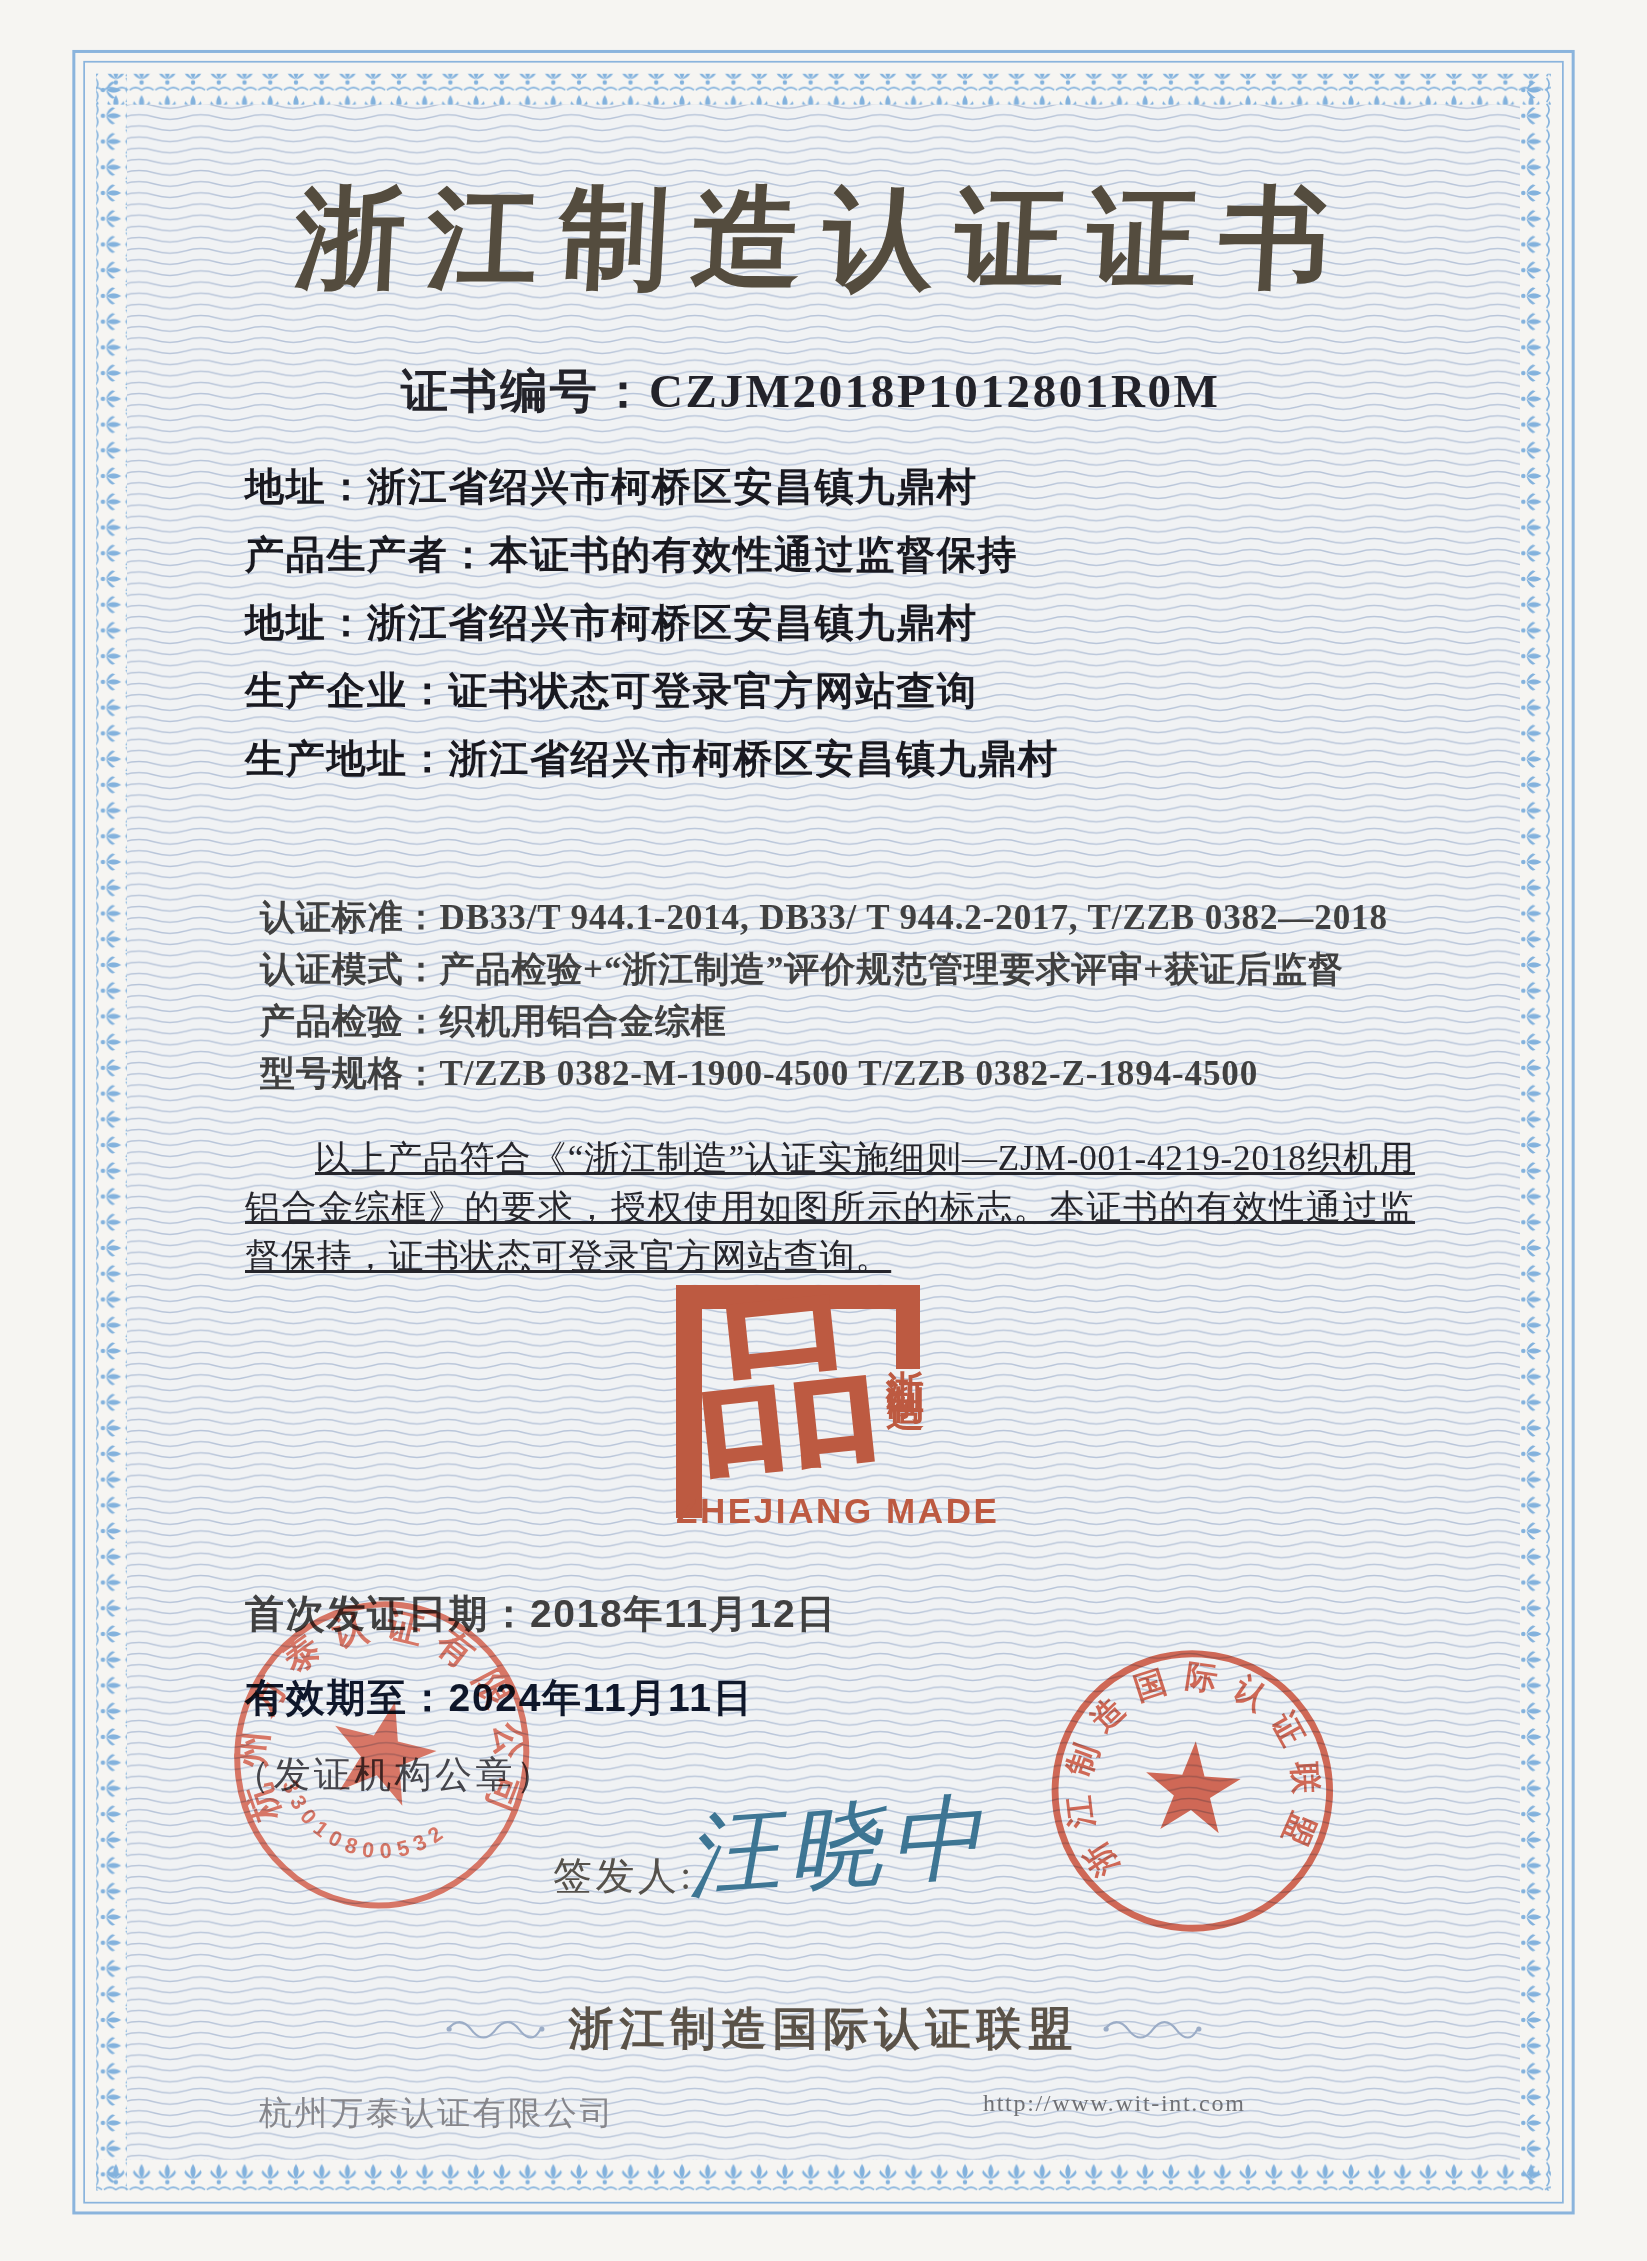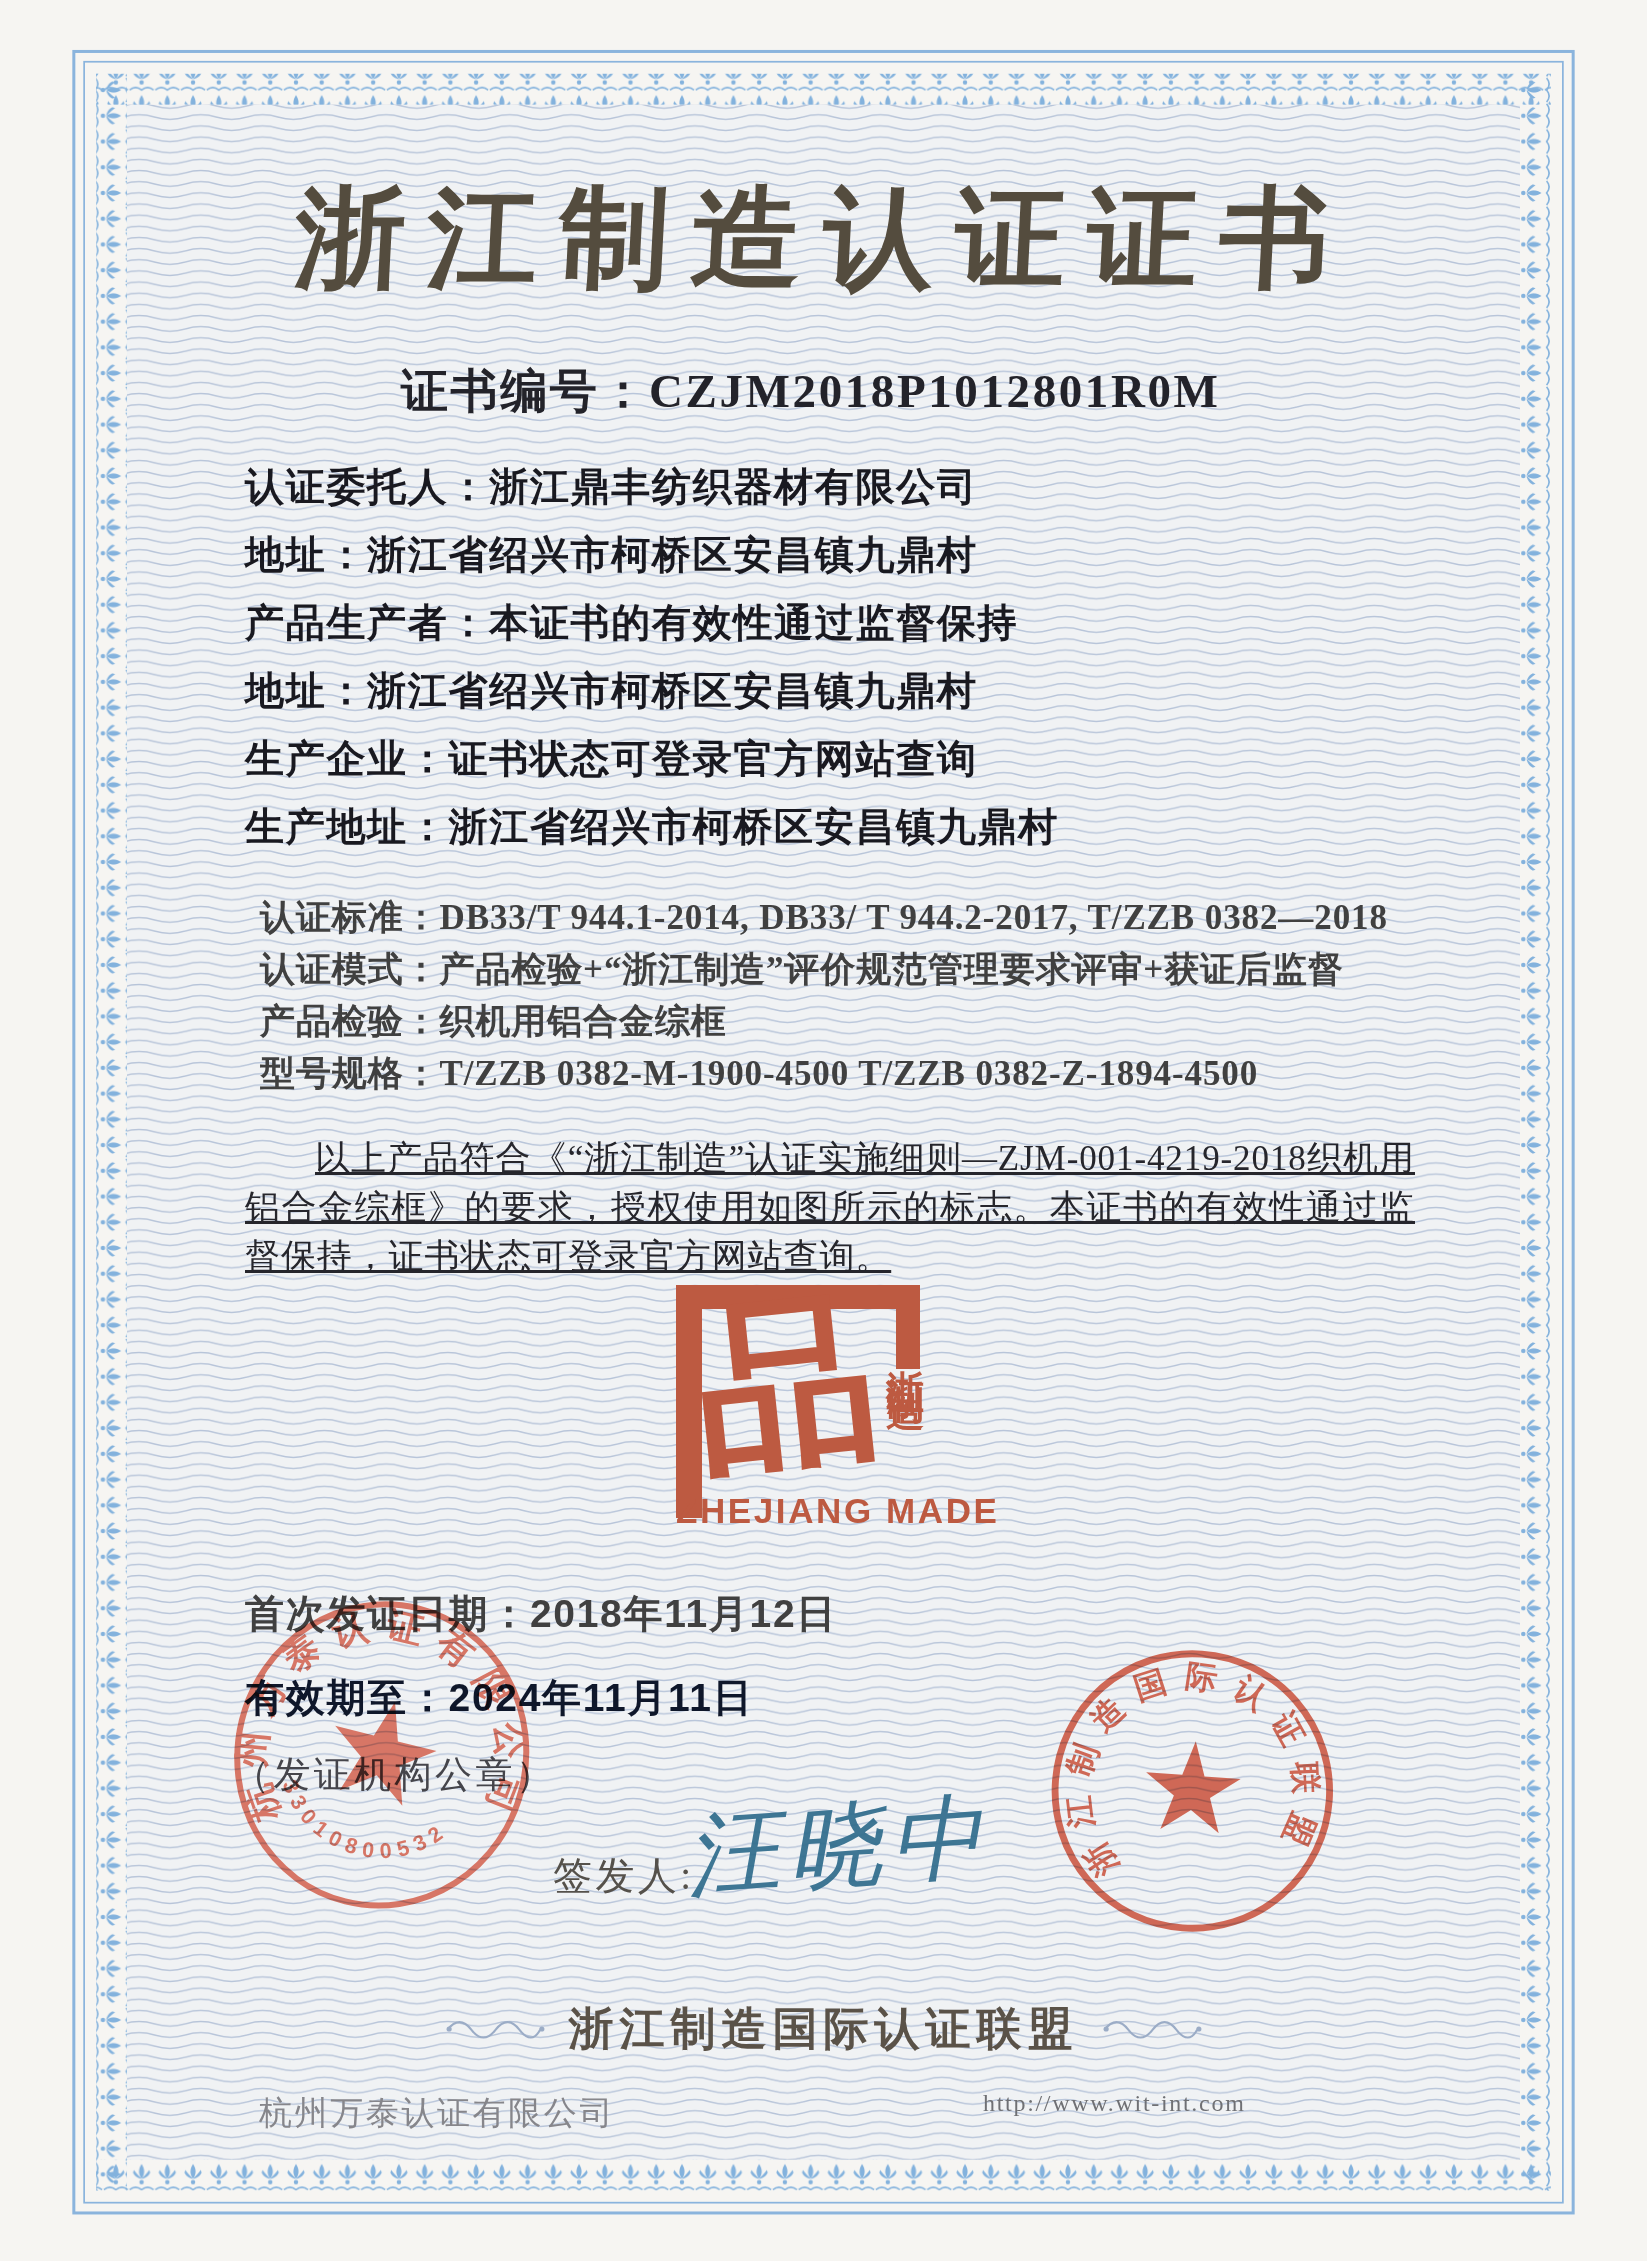--- a/index.html
+++ b/index.html
@@ -144,21 +144,20 @@
     </g>
   </svg>
 
   <div class="content">
 
     <div class="abs title">浙江制造认证证书</div>
 
     <div class="abs certno">证书编号：CZJM2018P1012801R0M</div>
 
     <div class="abs info-block">
-      <div class="info-line">认证委托人：浙江鼎丰纺织器材有限公司</div>
       <div class="info-line">地址：浙江省绍兴市柯桥区安昌镇九鼎村</div>
       <div class="info-line">产品生产者：本证书的有效性通过监督保持</div>
       <div class="info-line">地址：浙江省绍兴市柯桥区安昌镇九鼎村</div>
       <div class="info-line">生产企业：证书状态可登录官方网站查询</div>
       <div class="info-line">生产地址：浙江省绍兴市柯桥区安昌镇九鼎村</div>
     </div>
 
     <div class="abs detail-block">
       <div class="detail-line">认证标准：DB33/T 944.1-2014, DB33/ T 944.2-2017, T/ZZB 0382—2018</div>
       <div class="detail-line">认证模式：产品检验+“浙江制造”评价规范管理要求评审+获证后监督</div>

